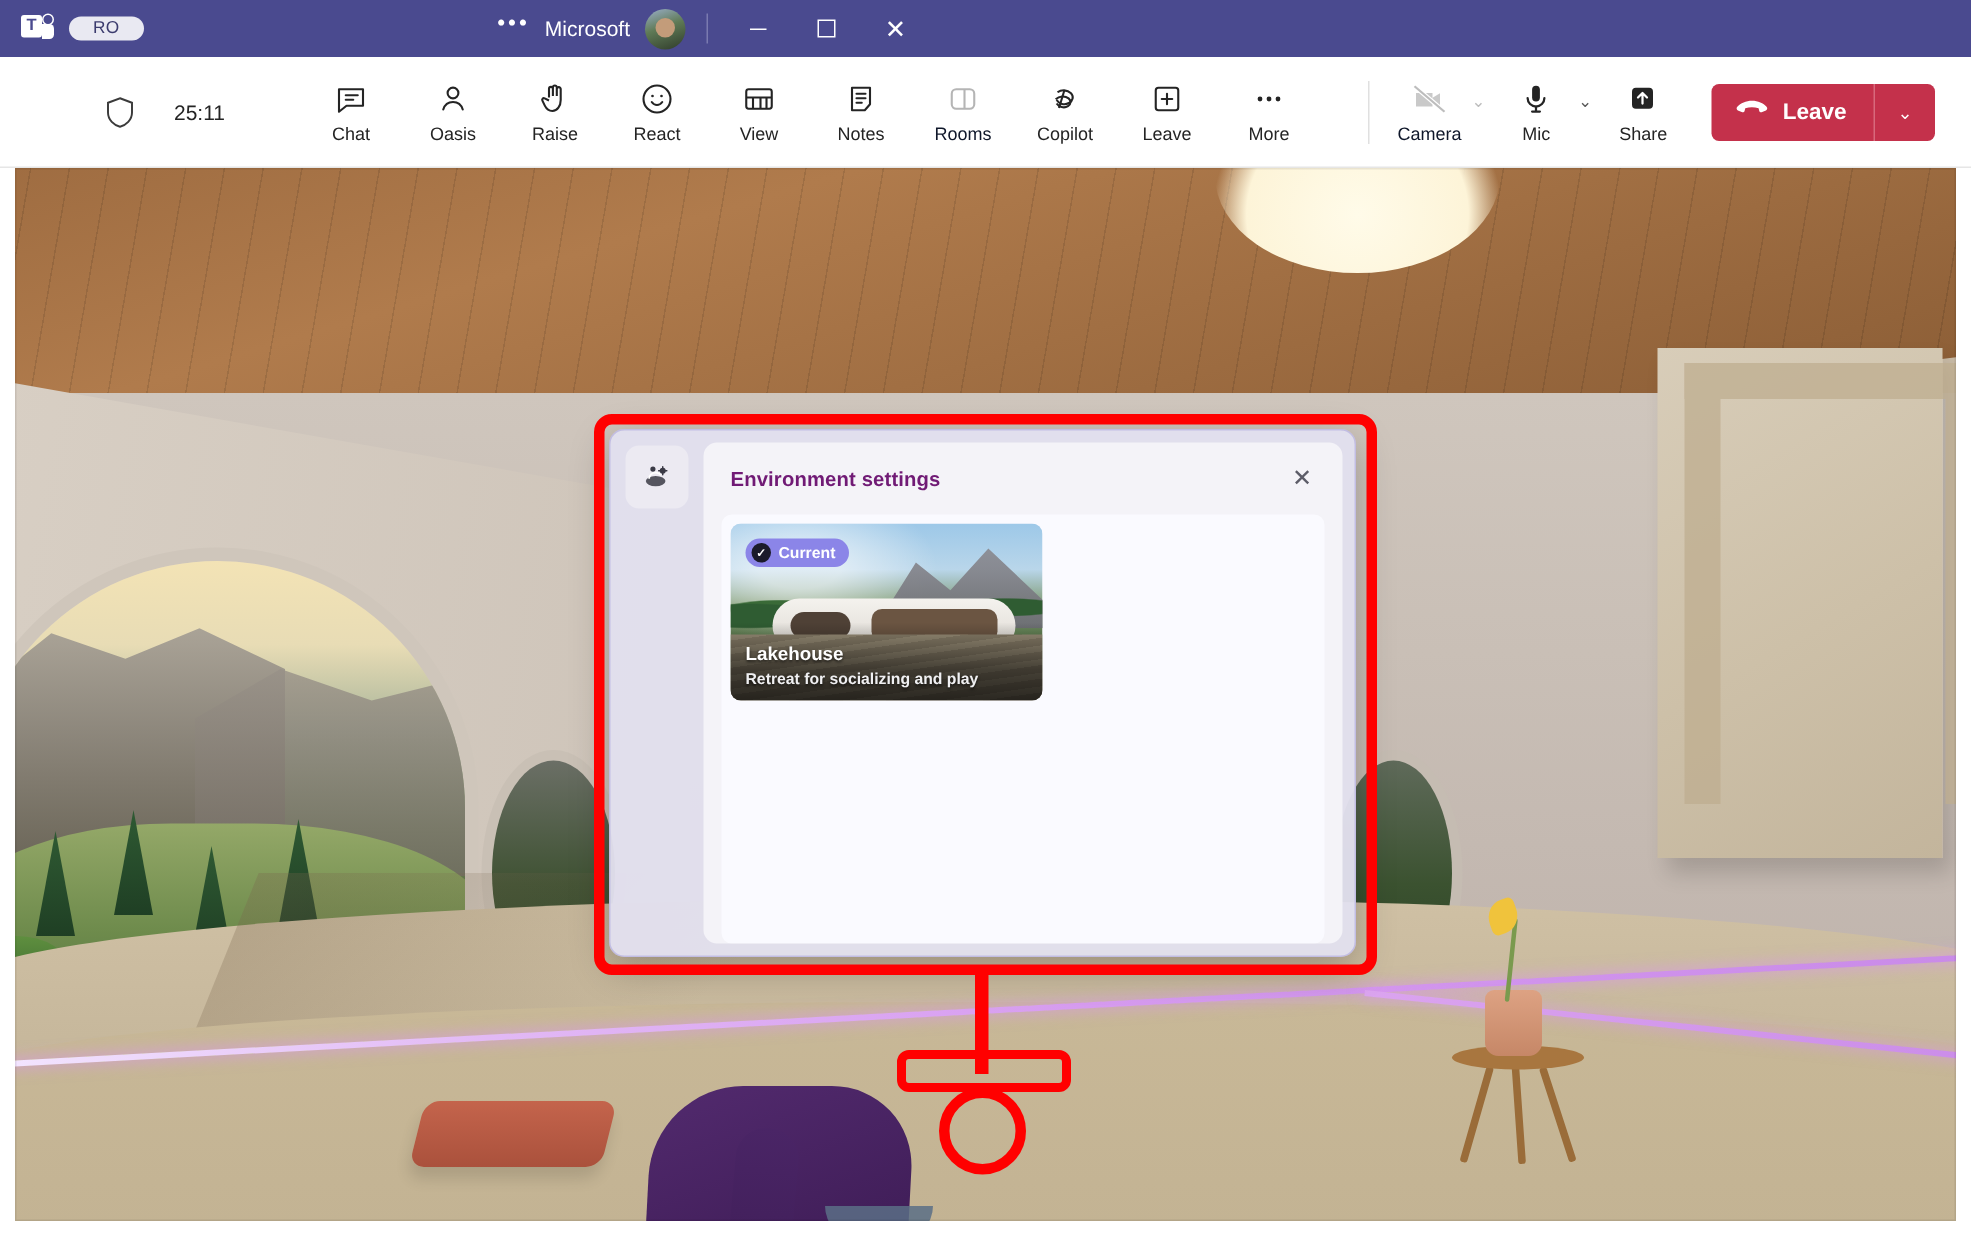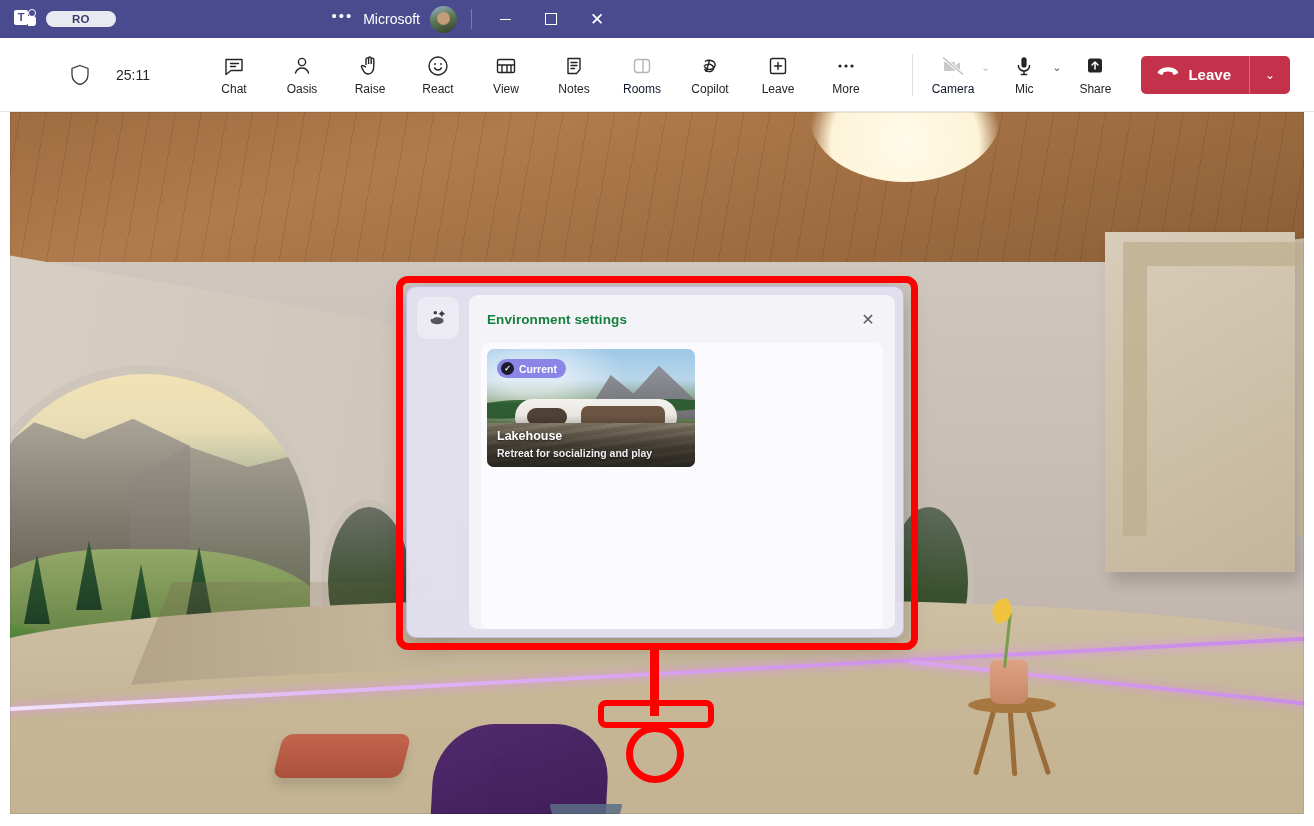--- a/index.html
+++ b/index.html
@@ -38,22 +38,22 @@
     position: absolute; right: 0; top: 0px; width: 8px; height: 8px;
     border: 1.5px solid #ffffff; border-radius: 50%;
     background: #4a4a8f;
   }
   .teams-logo .t-body {
     position: absolute; right: 0px; top: 7px; width: 8px; height: 10px;
     background: #ffffff; border-radius: 0 3px 3px 0;
   }
   .ro-badge {
     background: #e9e9f2; color: #3b3b6e;
-    border-radius: 11px; padding: 2px 26px;
-    font-size: 11.5px; font-weight: 700; letter-spacing: .2px;
+    border-radius: 11px; padding: 2px 16px;
+    font-size: 11.5px; font-weight: 400; letter-spacing: .2px;
   }
   .tb-title {
     flex: 1; text-align: center;
     font-size: 15px; font-weight: 400; letter-spacing: .1px;
   }
   .tb-right { display: flex; align-items: center; width: 360px; justify-content: flex-end; }
   .tb-dots { font-size: 15px; letter-spacing: 2px; padding: 0 10px 6px 0; line-height: 10px;}
   .tb-org { font-size: 14px; padding-right: 10px; }
   .tb-avatar {
     width: 27px; height: 27px; border-radius: 50%;
@@ -294,21 +294,21 @@
   .dlg-panel {
     flex: 1; margin: 8px 8px 8px 0;
     background: #f4f3f8;
     border-radius: 9px;
     display:flex; flex-direction:column;
     overflow:hidden;
   }
   .dlg-head {
     height: 48px; display:flex; align-items:center; padding: 0 14px 0 18px;
   }
-  .dlg-title { flex:1; font-size: 13.5px; font-weight: 700; color: #15803d; letter-spacing:.1px;}
+  .dlg-title { flex:1; font-size: 13.5px; font-weight: 700; color: #701a75; letter-spacing:.1px;}
   .dlg-close { width: 26px; height: 26px; display:flex; align-items:center; justify-content:center; color:#5c5c68; font-size:16px; cursor:pointer; }
   .dlg-body {
     flex: 1; margin: 0 12px; background: #fafaff;
     border-radius: 7px; padding: 6px;
     display:flex; flex-wrap: wrap; align-content: flex-start; gap: 6px;
     overflow: hidden;
   }
   .env-card {
     width: 208px; height: 118px; border-radius: 7px; position:relative; overflow:hidden;
     cursor: pointer;

